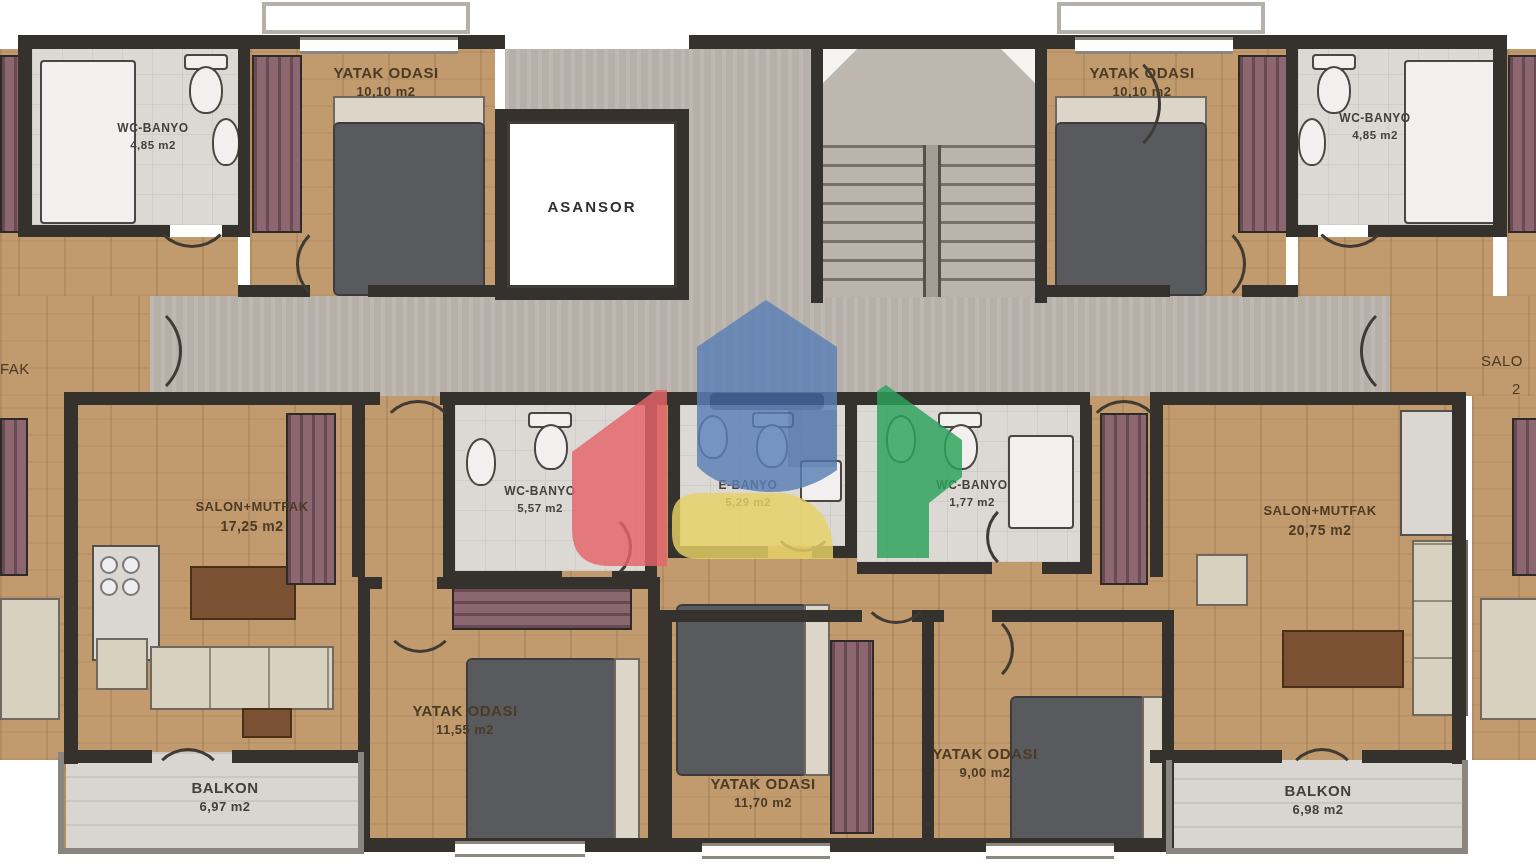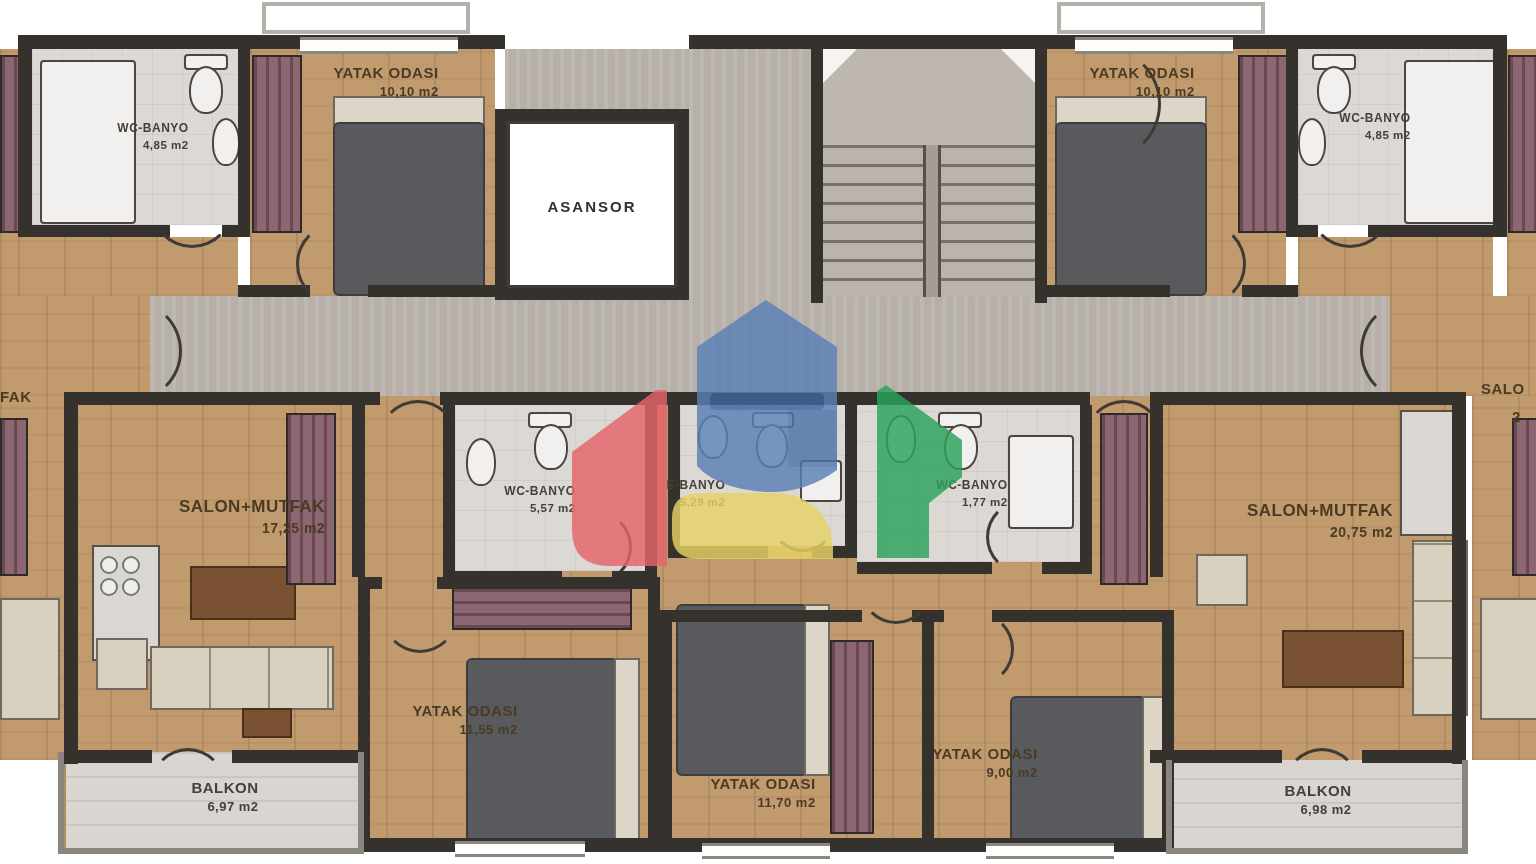--- a/index.html
+++ b/index.html
@@ -39,26 +39,26 @@
   .burner{width:14px;height:14px;border:2px solid #777;border-radius:50%;background:#eee;}
   .stringer{background:#a39d96;border-left:3px solid #55504a;border-right:3px solid #55504a;}
   .steps{background:repeating-linear-gradient(180deg,#76716b 0 3px,#bab4ad 3px 19px);}
   .chamL{width:0;height:0;border-top:34px solid #f6f4f1;border-right:34px solid transparent;}
   .chamR{width:0;height:0;border-top:34px solid #f6f4f1;border-left:34px solid transparent;}
   .elev{background:#ffffff;border:3px solid #3f3b36;}
   
   .rlabel{color:#4b3b24;font-weight:bold;text-align:center;transform:translate(-50%,-50%);
           line-height:1.3;white-space:nowrap;letter-spacing:.5px;}
   .rlabel .n{display:block;font-size:15px;}
-  .rlabel .a{display:block;font-size:13px;margin-top:1px;text-align:right;}
-  .rlabel.big .n{font-size:17px;} .rlabel.big .a{font-size:14px;}
+  .rlabel .a{display:block;font-size:13px;margin-top:1px;}
+  .rlabel.big .n{font-size:13px;} .rlabel.big .a{font-size:14px;}
   .rlabel.small .n{font-size:12px;} .rlabel.small .a{font-size:11.5px;}
   .rlabel.onTile{color:#45403a;}
   .rlabel.elevl{color:#33302c;letter-spacing:2px;}
-  .frag{color:#4b3b24;font-weight:bold;font-size:15px;letter-spacing:.5px;margin-top:28px;}
+  .frag{color:#4b3b24;font-weight:normal;font-size:15px;letter-spacing:.5px;}
   #logo{position:absolute;left:0;top:0;pointer-events:none;}
 </style>
 </head>
 <body>
 
 <div id="plan">
 
   <div class="abs wood" style="left:0;top:49px;width:18px;height:247px"></div>
   <div class="abs tile" style="left:32px;top:49px;width:206px;height:176px"></div>
   <div class="abs wood" style="left:18px;top:237px;width:220px;height:59px"></div>
@@ -270,21 +270,21 @@
     <span class="a">4,85 m2</span>
   </div>
   <div class="abs rlabel big" style="left:252px;top:517px">
     <span class="n">SALON+MUTFAK</span>
     <span class="a">17,25 m2</span>
   </div>
   <div class="abs rlabel small onTile" style="left:540px;top:500px">
     <span class="n">WC-BANYO</span>
     <span class="a">5,57 m2</span>
   </div>
-  <div class="abs rlabel small onTile" style="left:696px;top:494px">
+  <div class="abs rlabel small onTile" style="left:748px;top:494px">
     <span class="n">E-BANYO</span>
     <span class="a">5,29 m2</span>
   </div>
   <div class="abs rlabel small onTile" style="left:972px;top:494px">
     <span class="n">WC-BANYO</span>
     <span class="a">1,77 m2</span>
   </div>
   <div class="abs rlabel big" style="left:1320px;top:521px">
     <span class="n">SALON+MUTFAK</span>
     <span class="a">20,75 m2</span>

